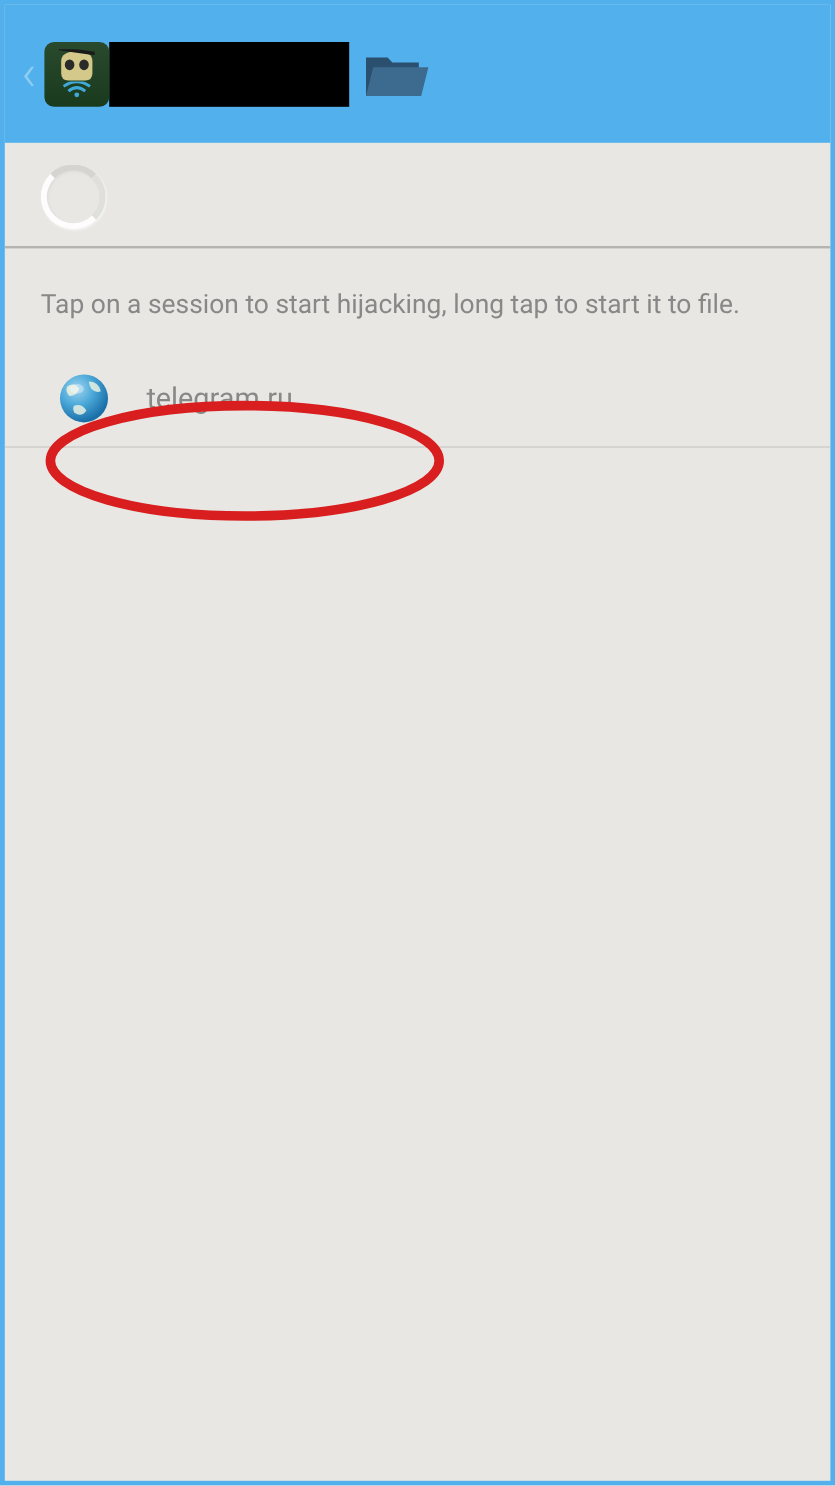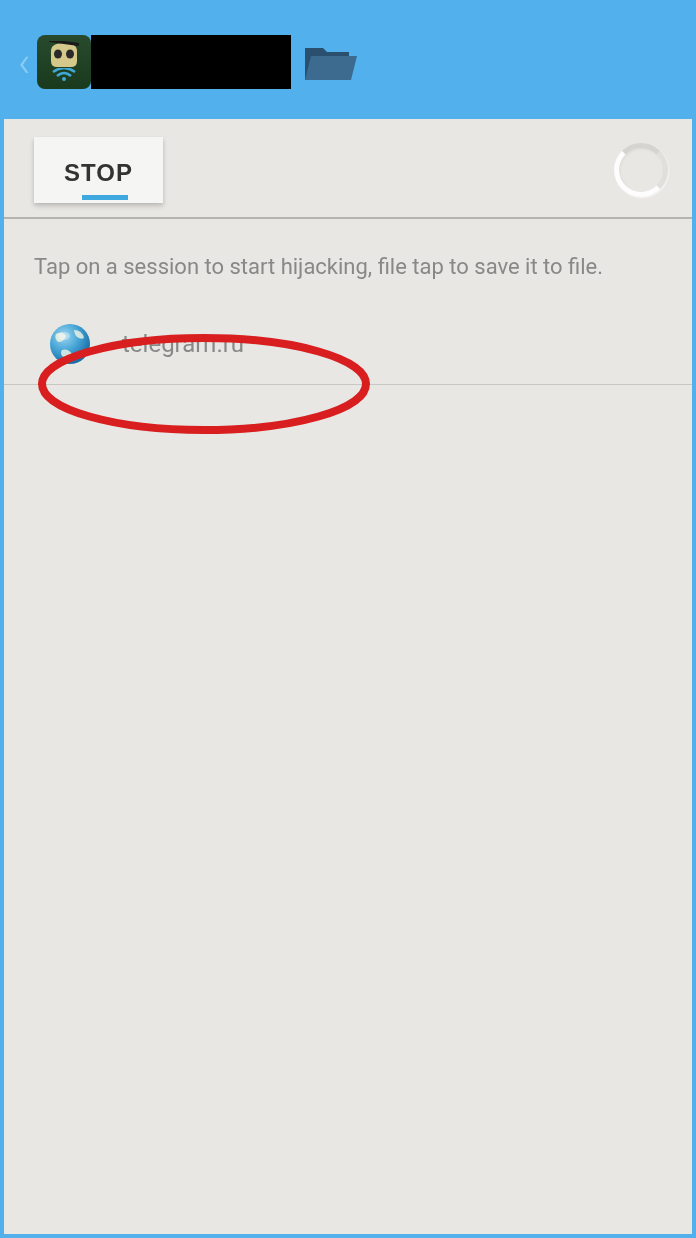--- a/index.html
+++ b/index.html
@@ -179,28 +179,24 @@
     </div>
     <div class="redacted"></div>
     <svg class="folder-icon" viewBox="0 0 56 44">
       <path d="M2 8 L2 40 L46 40 L46 12 L24 12 L20 8 Z" fill="#2b4f6e"></path>
       <path d="M8 16 L54 16 L48 40 L2 40 Z" fill="#3d6a8f"></path>
     </svg>
   </div>
 
   <div class="content">
     <div class="action-row">
-      <button class="stop-button">
-        <span class="stop-button-text">STOP</span>
-        <span class="stop-underline"></span>
-      </button>
       <div class="spinner"></div>
     </div>
 
-    <div class="instruction">Tap on a session to start hijacking, file tap to save it to file.</div>
+    <div class="instruction">Tap on a session to start hijacking, long tap to start it to file.</div>
 
     <div class="session-row">
       <svg class="globe-icon" viewBox="0 0 44 44">
         <defs>
           <radialGradient id="gg" cx="35%" cy="30%" r="70%">
             <stop offset="0%" stop-color="#9fd4f0"></stop>
             <stop offset="50%" stop-color="#4aa8d8"></stop>
             <stop offset="100%" stop-color="#1a6fa8"></stop>
           </radialGradient>
         </defs>

